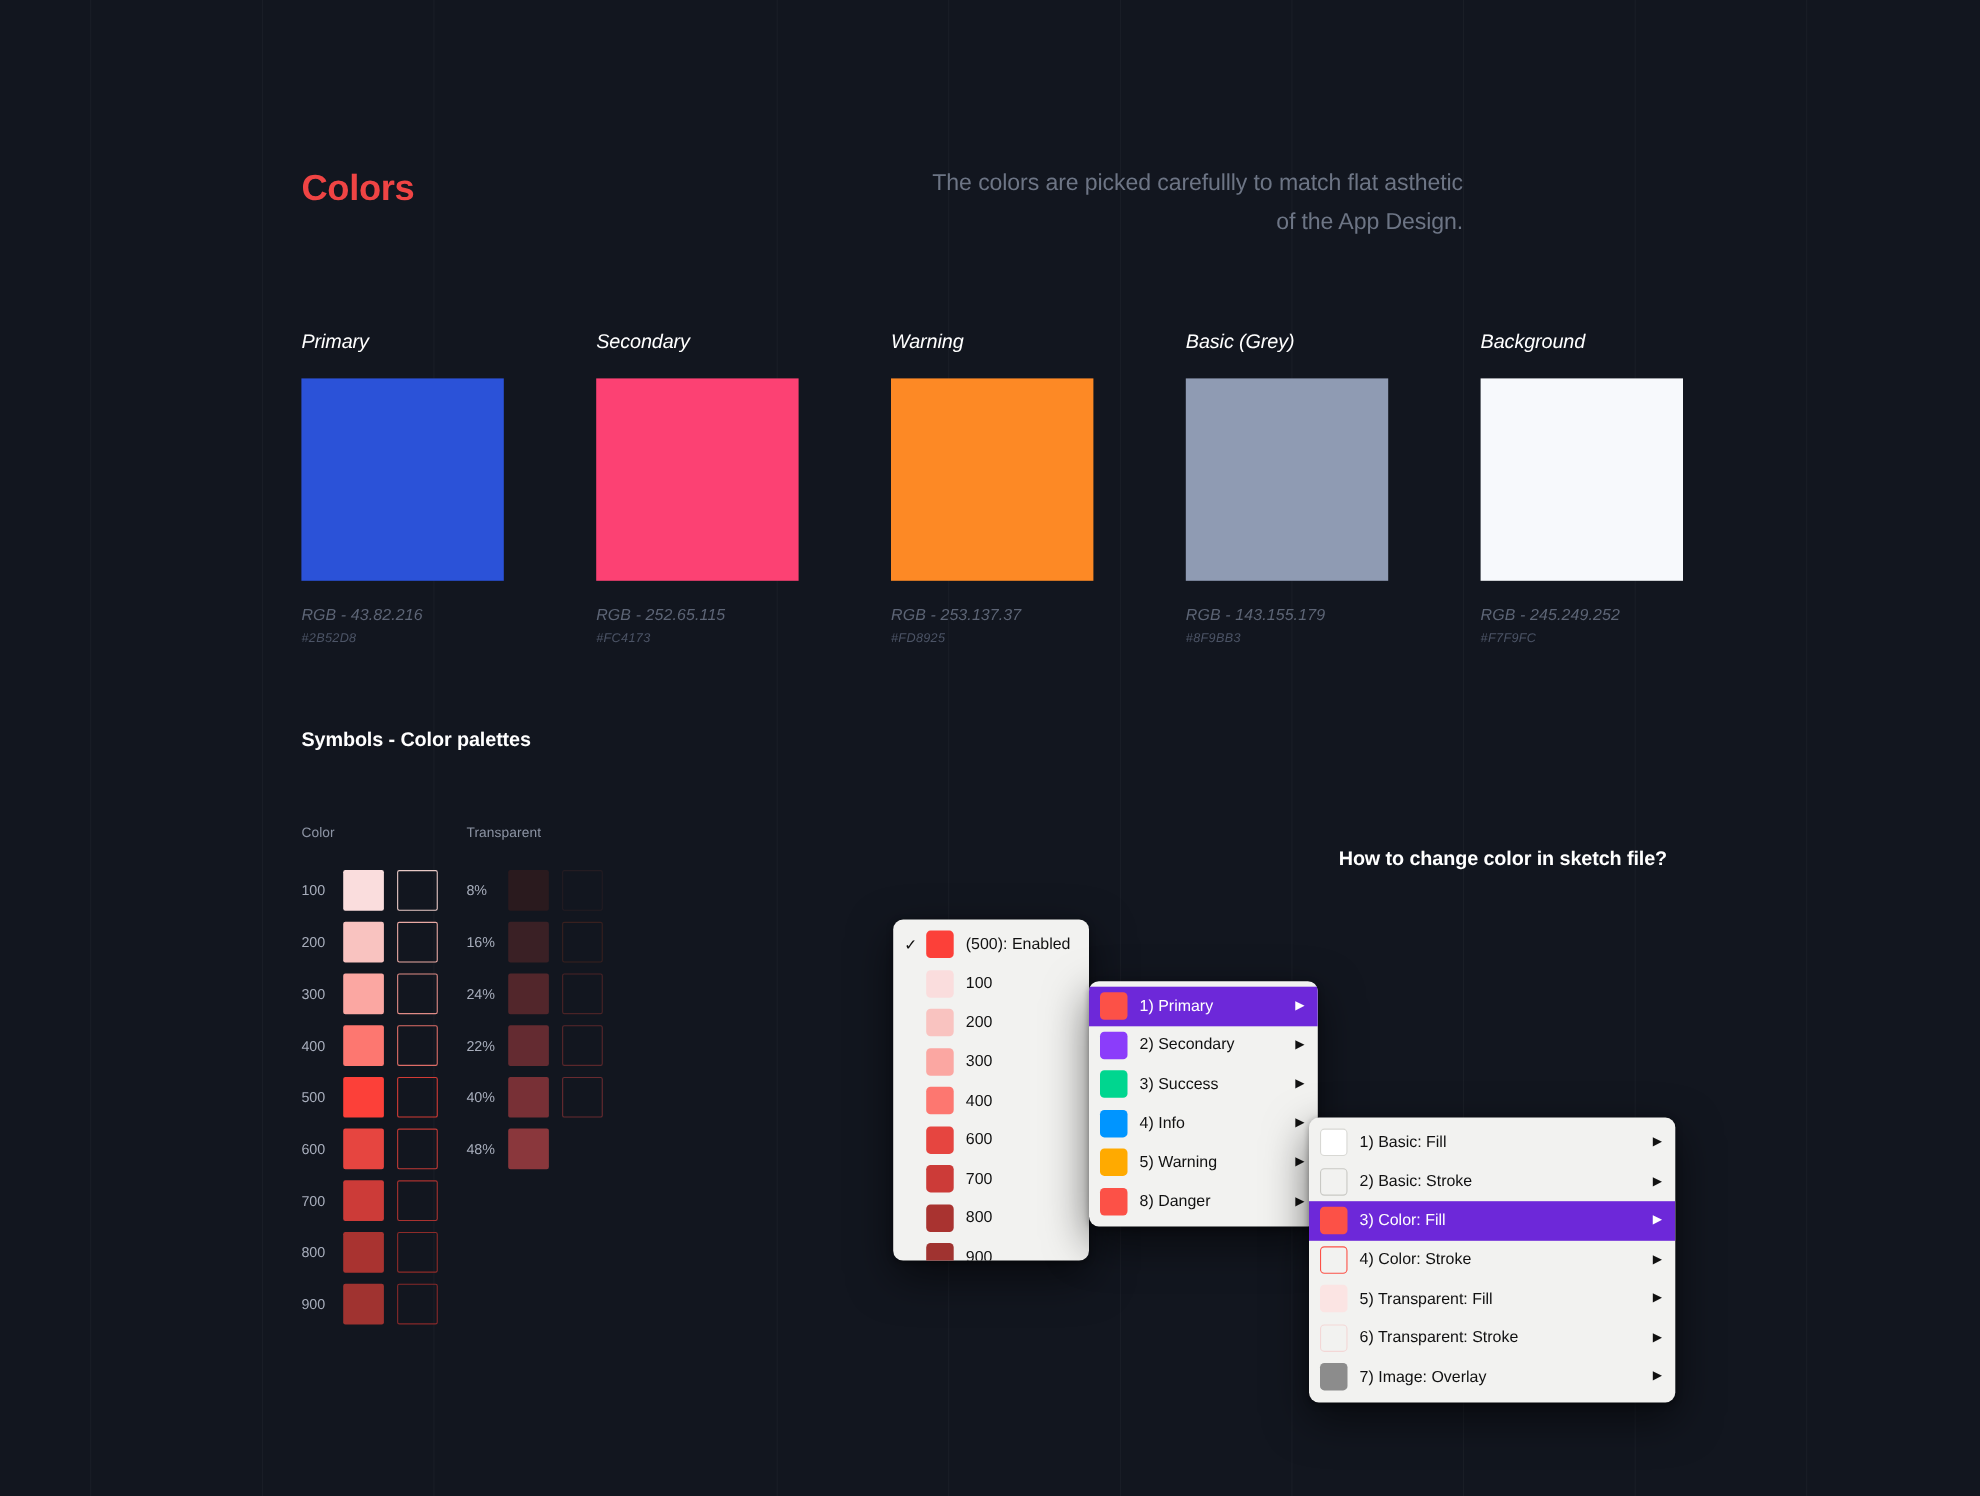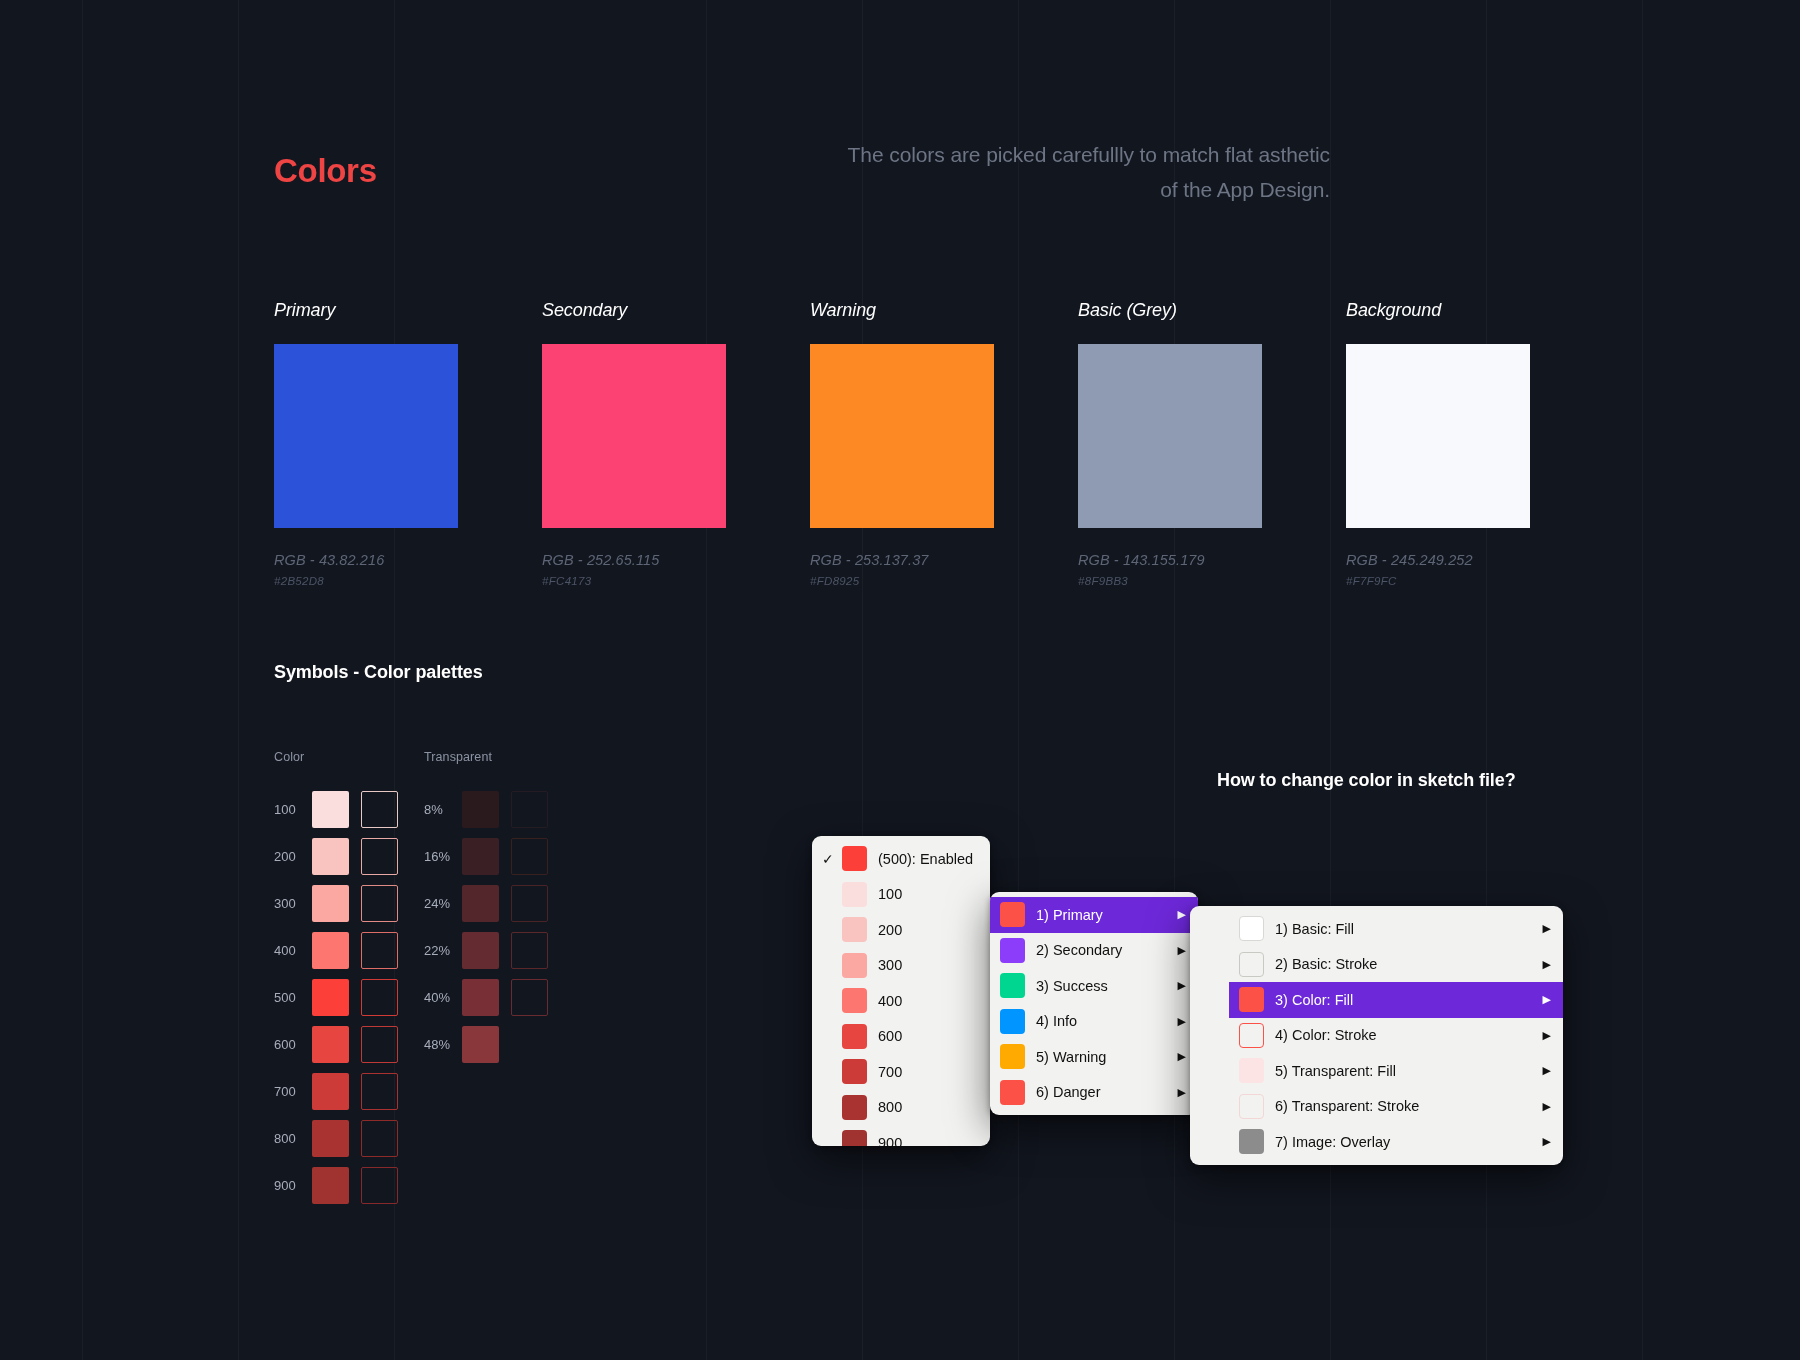--- a/index.html
+++ b/index.html
@@ -30,21 +30,21 @@
     left: 274px;
     top: 152px;
     font-size: 33px;
     font-weight: bold;
     color: #ef4444;
     letter-spacing: -0.3px;
   }
   #intro {
     position: absolute;
     right: 470px;
-    top: 138px;
+    top: 150px;
     width: 500px;
     text-align: right;
     font-size: 21px;
     line-height: 1.65;
     color: #6d7585;
     letter-spacing: -0.1px;
   }
   
   .swatch-col { position: absolute; top: 300px; font-style: italic; }
   .swatch-label {
@@ -161,21 +161,21 @@
   .mi-arrow {
     margin-left: 24px;
     font-size: 11px;
     line-height: 1;
   }
   .mi-arrow.hidden { visibility: hidden; }
 
   
   #menu-shades { left: 812px; top: 836px; width: 178px; height: 310px; }
   #menu-categories { left: 990px; top: 892px; width: 208px; }
-  #menu-targets { left: 1190px; top: 906px; width: 373px; padding-left: 39px; }
+  #menu-targets { left: 1190px; top: 1016px; width: 333px; }
 </style>
 </head>
 <body>
 
 <div id="stage">
 
   <div id="guides-layer">
       <div class="guide" style="left: 82px;"></div>
       <div class="guide" style="left: 238px;"></div>
       <div class="guide" style="left: 394px;"></div>
@@ -381,21 +381,21 @@
         <span class="mi-label">4) Info</span>
         <span class="mi-arrow">▶</span>
       </div>
       <div class="menu-item">
         <span class="mi-swatch" style="background: rgb(255, 170, 0);"></span>
         <span class="mi-label">5) Warning</span>
         <span class="mi-arrow">▶</span>
       </div>
       <div class="menu-item">
         <span class="mi-swatch" style="background: rgb(252, 81, 71);"></span>
-        <span class="mi-label">6) Danger</span>
+        <span class="mi-label">8) Danger</span>
         <span class="mi-arrow">▶</span>
       </div>
     </div>
   <div class="menu" id="menu-targets">
       <div class="menu-item">
         <span class="mi-swatch" style="background: rgb(255, 255, 255); border: 1.5px solid rgb(216, 216, 212);"></span>
         <span class="mi-label">1) Basic: Fill</span>
         <span class="mi-arrow">▶</span>
       </div>
       <div class="menu-item">

